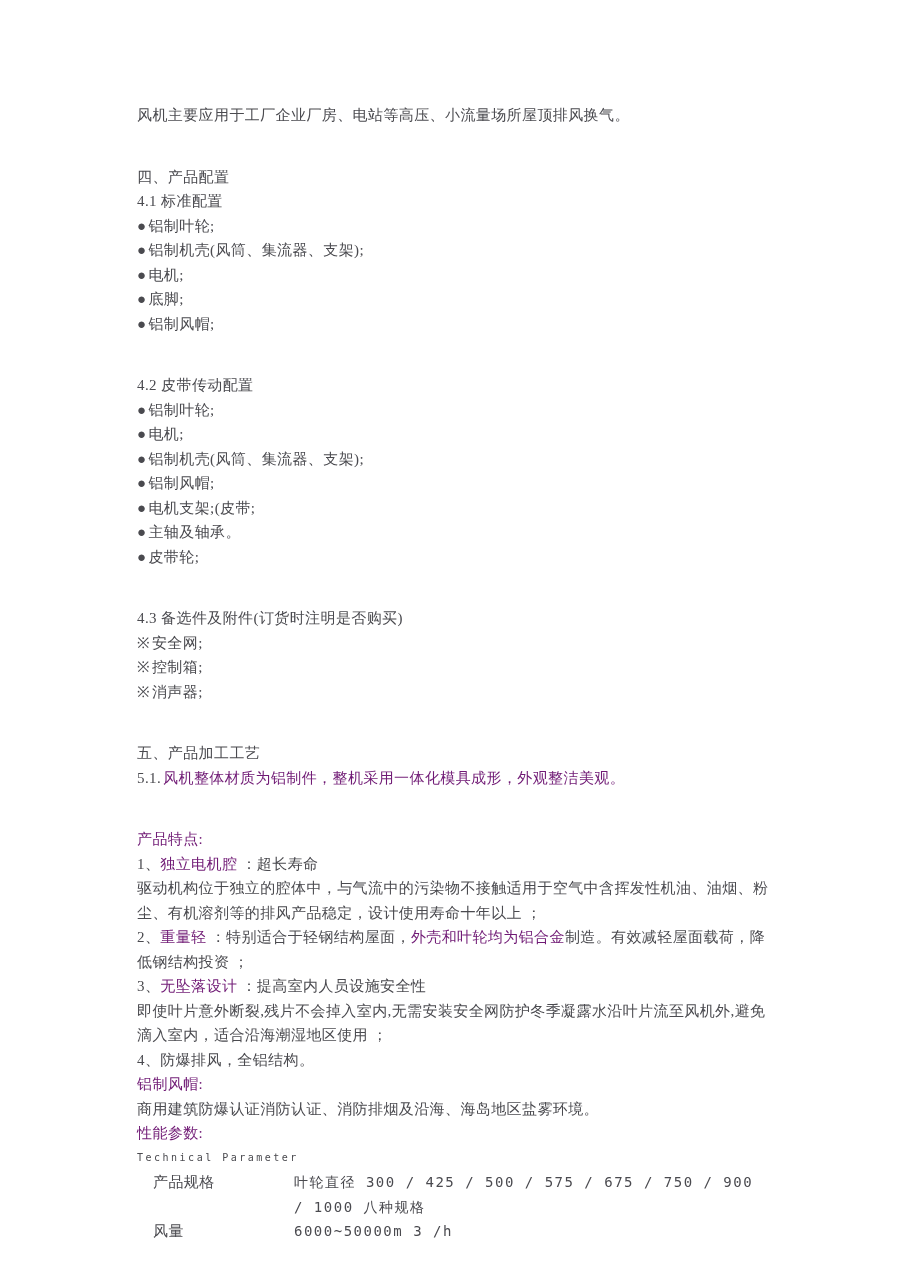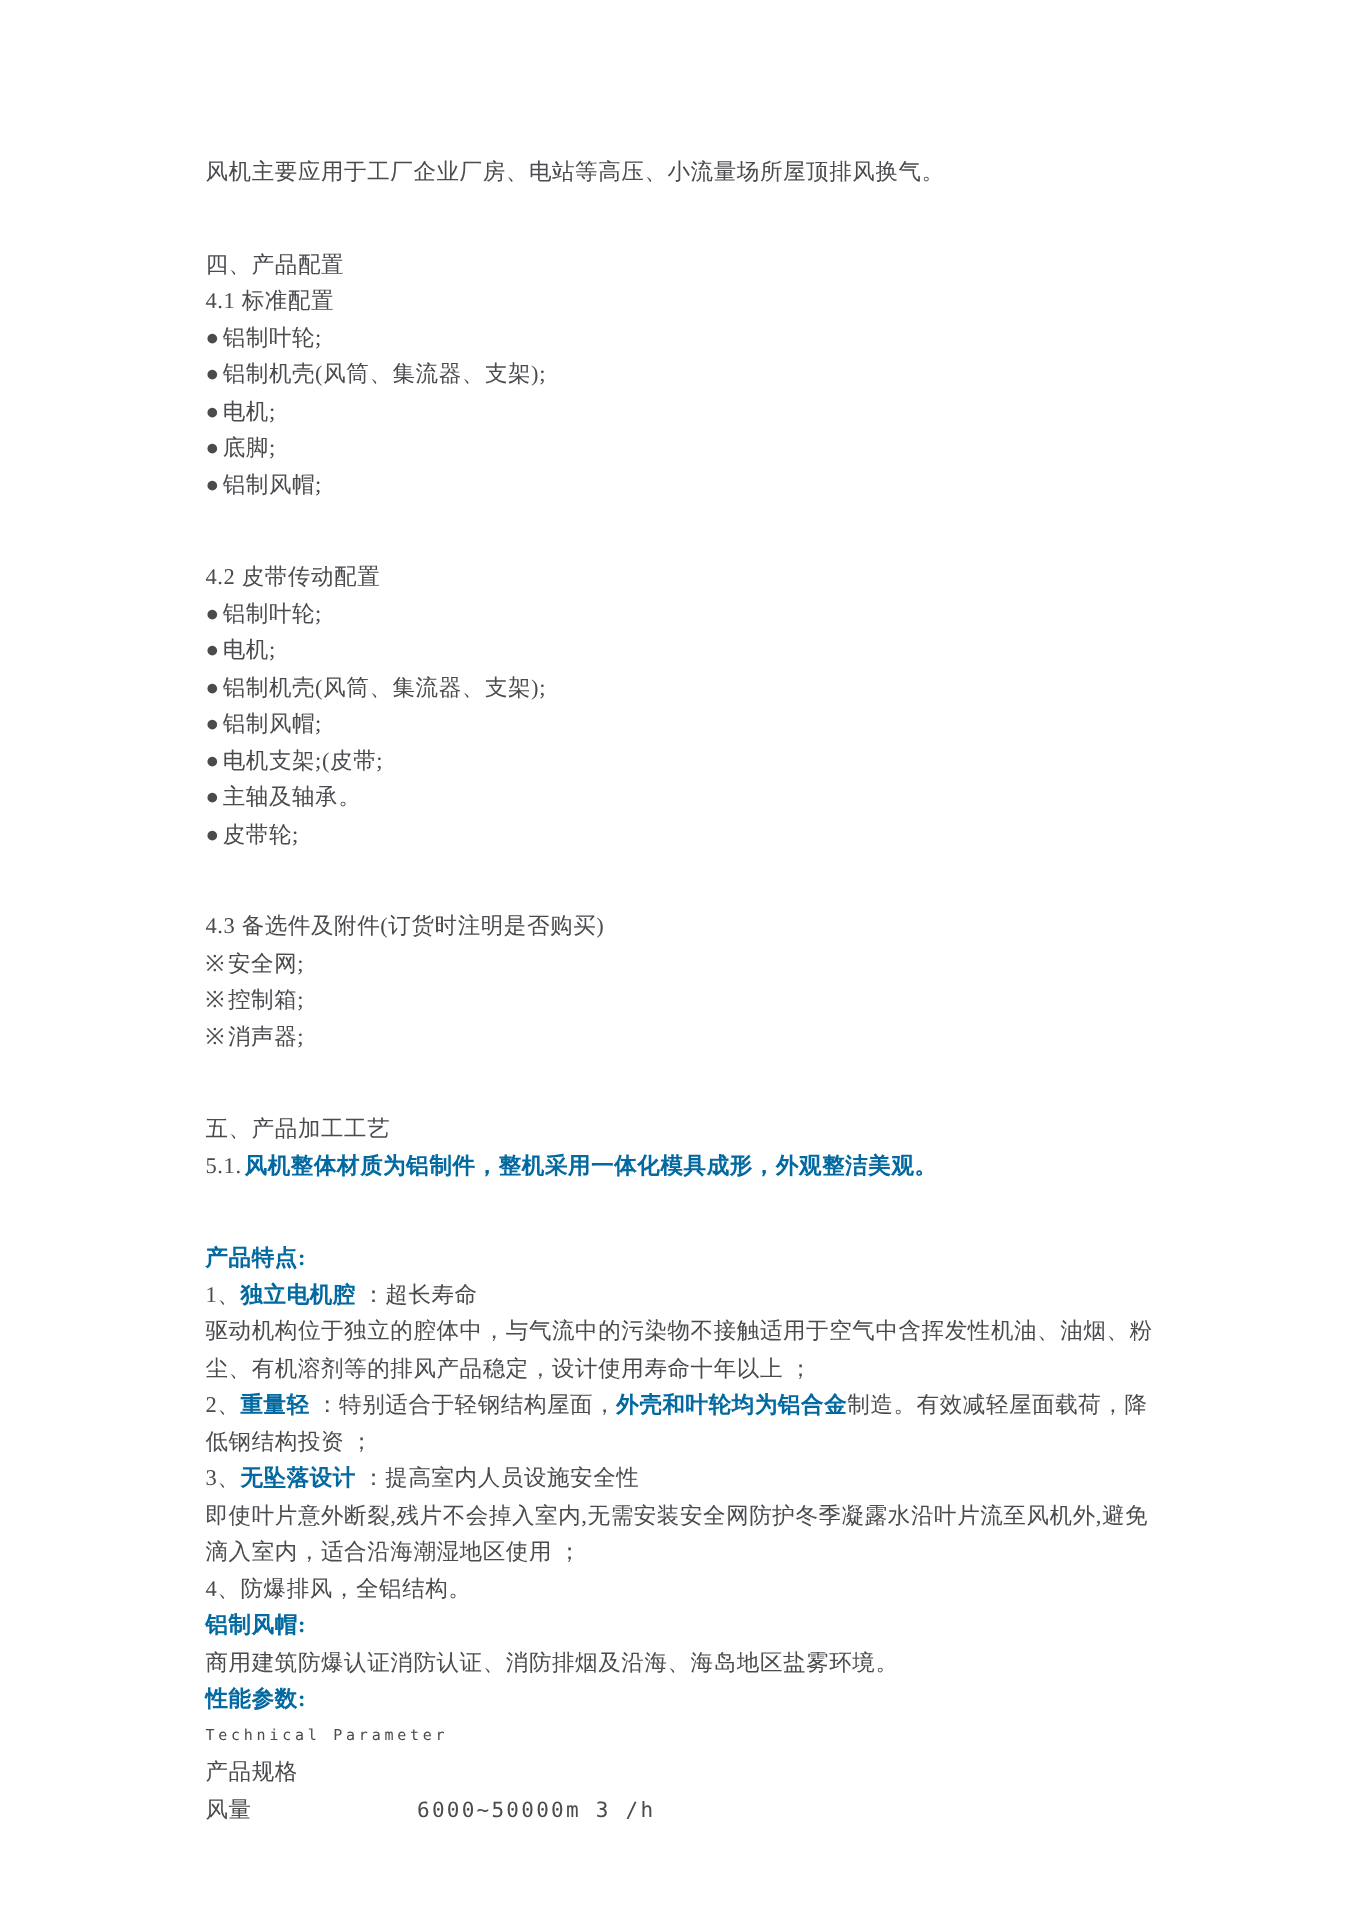--- a/index.html
+++ b/index.html
@@ -23,33 +23,34 @@
   }
   .doc {
     width: 643px;
     font-size: 15px;
     line-height: 24.5px;
     letter-spacing: 0.4px;
   }
   p, ul { margin: 0; padding: 0; }
   ul { list-style: none; }
   .gap  { margin-top: 37px; }   
-  b, .bold { font-weight: bold; color: #0369a1; }
+  b, .bold { font-weight: normal; color: #701a75; }
   .marker { margin-right: 2px; }
   .num-label { margin-right: 2px; }
   .mono {
     font-family: "DejaVu Sans Mono", "Liberation Mono", monospace;
     letter-spacing: 2.5px;
     font-size: 10px;
   }
   .param-table { width: 643px; }
   .param-row { display: flex; align-items: flex-start; }
   .param-label {
     width: 141px;
     flex: 0 0 141px;
+    margin-left: 16px;
   }
   .param-value {
     width: 470px;
     flex: 0 0 470px;
     font-family: "DejaVu Sans Mono", "Liberation Mono", monospace;
     font-size: 14px;
     letter-spacing: 1.5px;
     line-height: 24.5px;
   }
 </style>
@@ -107,20 +108,21 @@
 
     <p class="bold">铝制风帽:</p>
     <p>商用建筑防爆认证消防认证、消防排烟及沿海、海岛地区盐雾环境。</p>
 
     <p class="bold">性能参数:</p>
     <p class="mono">Technical Parameter</p>
 
     <div class="param-table">
       <div class="param-row">
         <span class="param-label">产品规格</span>
+        <span class="param-value">叶轮直径 300 / 425 / 500 / 575 / 675 / 750 / 900 / 1000 八种规格</span>
       </div>
       <div class="param-row">
         <span class="param-label">风量</span>
         <span class="param-value">6000~50000m 3 /h</span>
       </div>
     </div>
 
   </div>
 </div>
 

